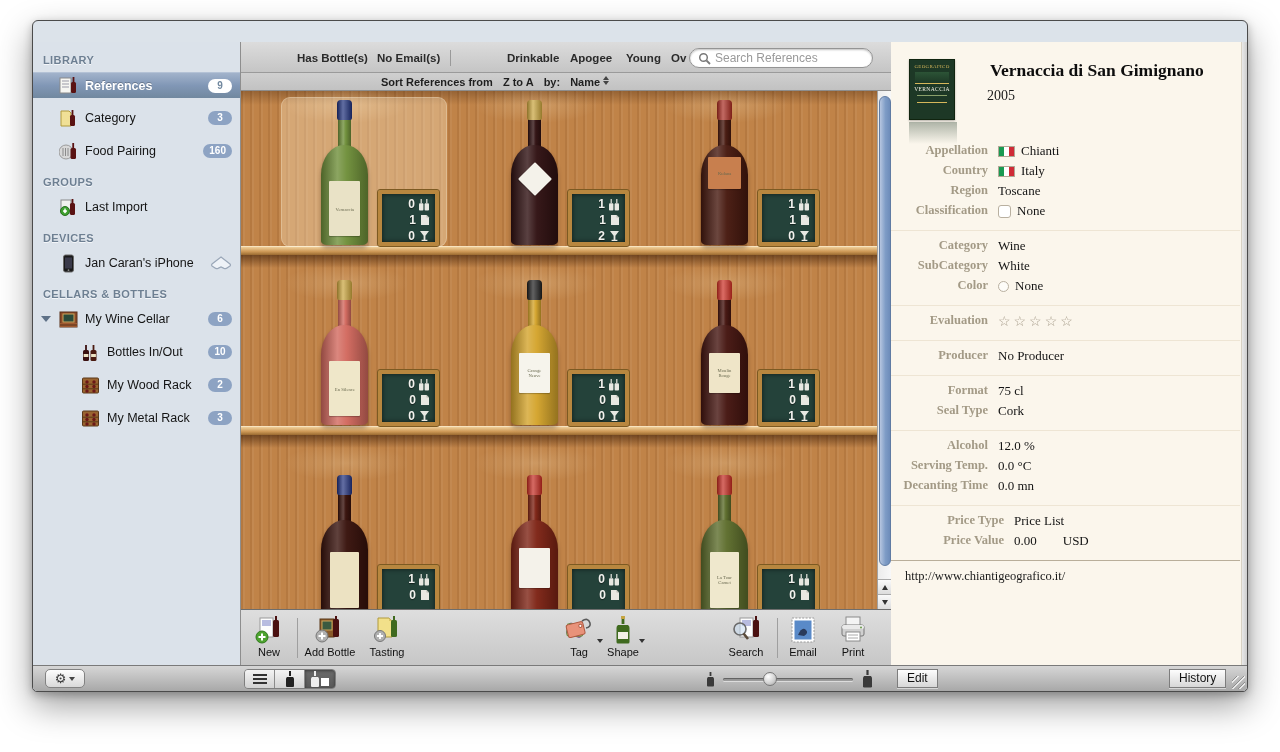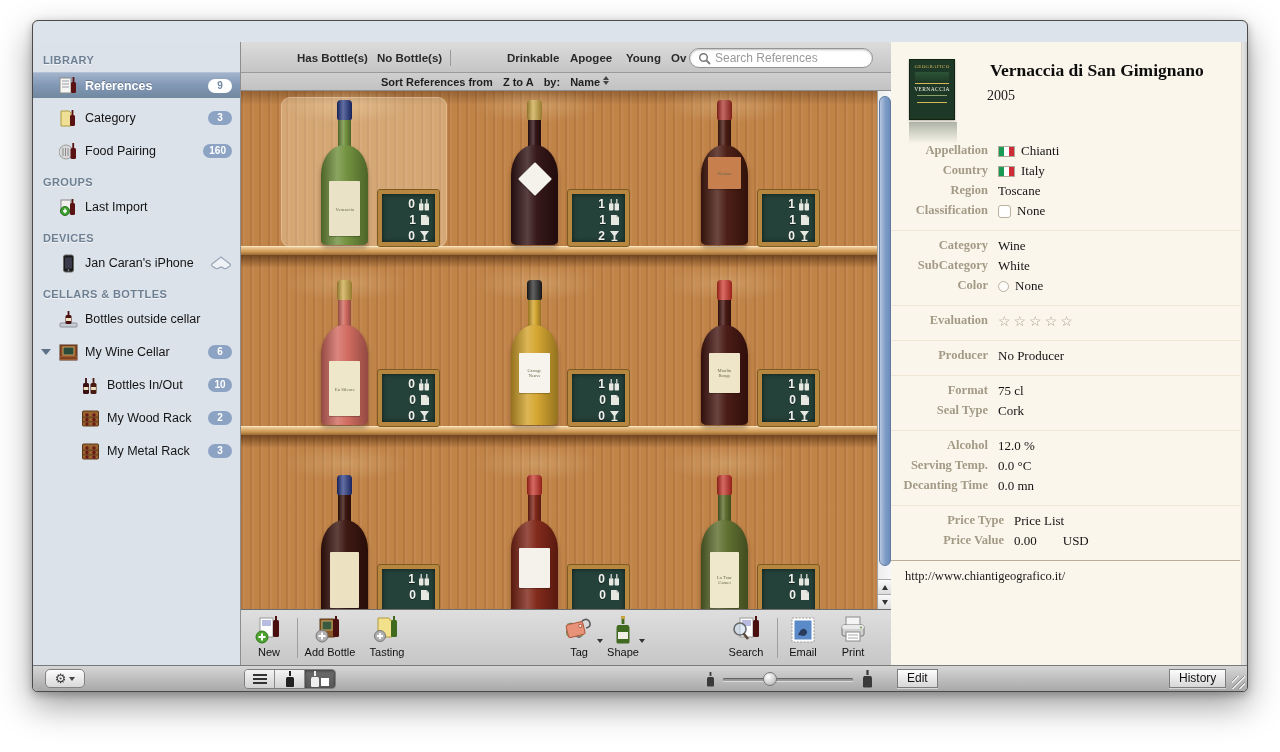--- a/index.html
+++ b/index.html
@@ -270,29 +270,20 @@
           <circle cx="9.5" cy="16.2" r="0.9" fill="#888"></circle>
         </svg>
       <span>Jan Caran's iPhone</span>
       <svg class="eject" width="22" height="14" viewBox="0 0 22 14">
           <path d="M11,1 L20,8 Q21,9 20,10 L17,12 Q16,13 14,12.4 L11,11 L8,12.4 Q6,13 5,12 L2,10 Q1,9 2,8 Z" fill="#eef2f7" stroke="#9aa7b8" stroke-width="1.2"></path>
         </svg>
     </div>
 
     <div class="sb-header">CELLARS &amp; BOTTLES</div>
     <div class="sb-item">
-      <svg class="sb-icon" viewBox="0 0 19 19">
-          <rect x="1" y="13" width="17" height="4" rx="1" fill="#c8cdd4" stroke="#8a909a"></rect>
-          <rect x="6.5" y="5" width="6" height="9" rx="1.5" fill="#4a1010"></rect>
-          <rect x="8.6" y="1" width="1.8" height="5" fill="#4a1010"></rect>
-          <rect x="7" y="8" width="5" height="3" fill="#ece2c2"></rect>
-        </svg>
-      <span>Bottles outside cellar</span>
-    </div>
-    <div class="sb-item">
       <span class="disclosure"></span>
       <svg class="sb-icon" viewBox="0 0 19 19">
           <rect x="1" y="2" width="17" height="15" fill="#8a4a28" stroke="#5a3018"></rect>
           <rect x="4" y="4" width="11" height="8" fill="#2a4a3a" stroke="#caa45a"></rect>
           <rect x="1" y="13" width="17" height="4" fill="#a05a30"></rect>
           <line x1="1" y1="15" x2="18" y2="15" stroke="#5a3018"></line>
         </svg>
       <span>My Wine Cellar</span>
       <span class="badge">6</span>
     </div>
@@ -340,21 +331,21 @@
           <line x1="1.5" y1="12.8" x2="17.5" y2="12.8" stroke="#5a3818"></line>
         </svg>
       <span>My Metal Rack</span>
       <span class="badge">3</span>
     </div>
   </div>
 
   <div class="filterbar">
     <span class="seg capsule" style="left:14px">All</span>
     <span class="seg" style="left:56px">Has Bottle(s)</span>
-    <span class="seg" style="left:136px">No Bottle(s)</span>
+    <span class="seg" style="left:136px">No Email(s)</span>
     <span class="vsep" style="left:209px"></span>
     <span class="seg capsule" style="left:221px">All</span>
     <span class="seg" style="left:266px">Drinkable</span>
     <span class="seg" style="left:329px">Apogee</span>
     <span class="seg" style="left:385px">Young</span>
     <span class="seg" style="left:430px;width:18px;overflow:hidden">Ov</span>
     <div class="searchbox">
       <svg width="13" height="13" viewBox="0 0 13 13" style="flex:0 0 auto;margin-right:4px">
           <circle cx="5.5" cy="5.5" r="3.8" fill="none" stroke="#7a7a7a" stroke-width="1.5"></circle>
           <line x1="8.5" y1="8.5" x2="12" y2="12" stroke="#7a7a7a" stroke-width="1.8"></line>

